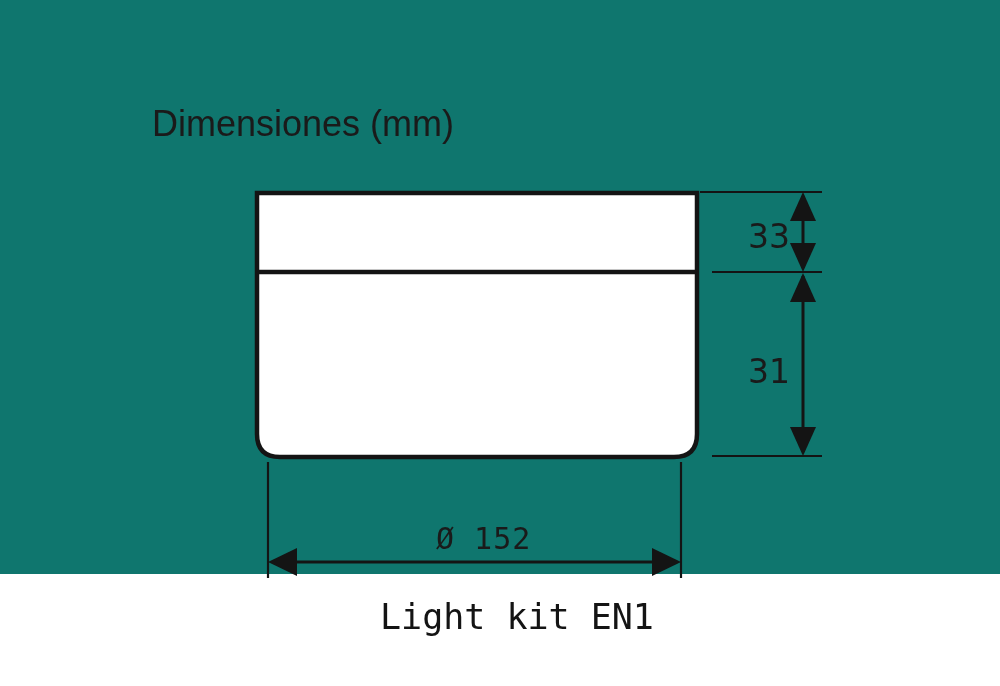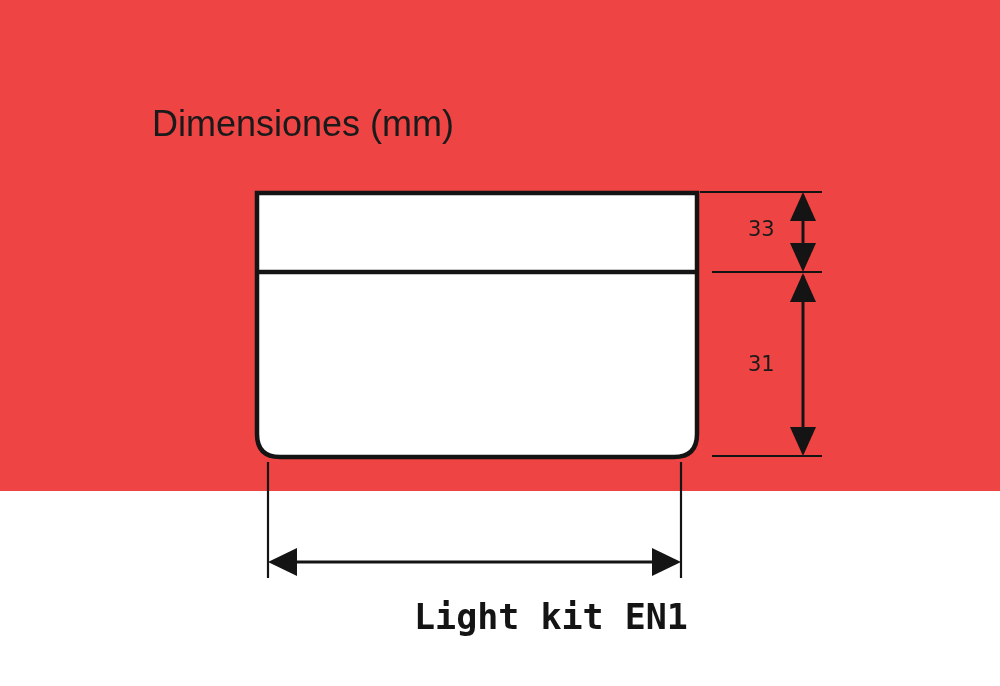--- a/index.html
+++ b/index.html
@@ -9,22 +9,22 @@
   }
   body {
     width: 1000px;
     height: 686px;
     font-family: "Liberation Sans", sans-serif;
     overflow: hidden;
   }
   #canvas {
     position: relative;
     width: 1000px;
-    height: 491px;
-    background: #ef4444;
+    height: 574px;
+    background: #0f766e;
   }
   #drawing-svg {
     position: absolute;
     left: 0;
     top: 0;
     width: 1000px;
     height: 686px;
   }
   .title-text {
     position: absolute;
@@ -32,33 +32,33 @@
     top: 103px;
     font-family: "Liberation Sans", sans-serif;
     font-size: 36px;
     font-weight: 400;
     color: #1a1a1a;
     letter-spacing: 0px;
     white-space: nowrap;
   }
   .caption-text {
     position: absolute;
-    left: 414px;
+    left: 380px;
     top: 597px;
     font-family: "DejaVu Sans Mono", "Liberation Mono", monospace;
     font-size: 35px;
-    font-weight: 700;
+    font-weight: 400;
     color: #141414;
     letter-spacing: 0px;
     white-space: nowrap;
   }
   .dim-label {
     position: absolute;
     font-family: "DejaVu Sans", sans-serif;
-    font-size: 21px;
+    font-size: 33px;
     font-weight: 400;
     color: #1a1a1a;
     white-space: nowrap;
   }
   #label-height-top {
     left: 748px;
     top: 217px;
   }
   #label-height-bottom {
     left: 748px;
@@ -127,16 +127,17 @@
 
       <polygon points="681,562 652,548 652,576" fill="#141414"></polygon>
     </g>
 
   </svg>
 
   <div class="dim-label" id="label-height-top">33</div>
 
   <div class="dim-label" id="label-height-bottom">31</div>
 
+  <div class="dim-label" id="label-diameter">Ø 152</div>
 
   <div class="caption-text">Light kit EN1</div>
 
 </div>
 
 </body></html>

